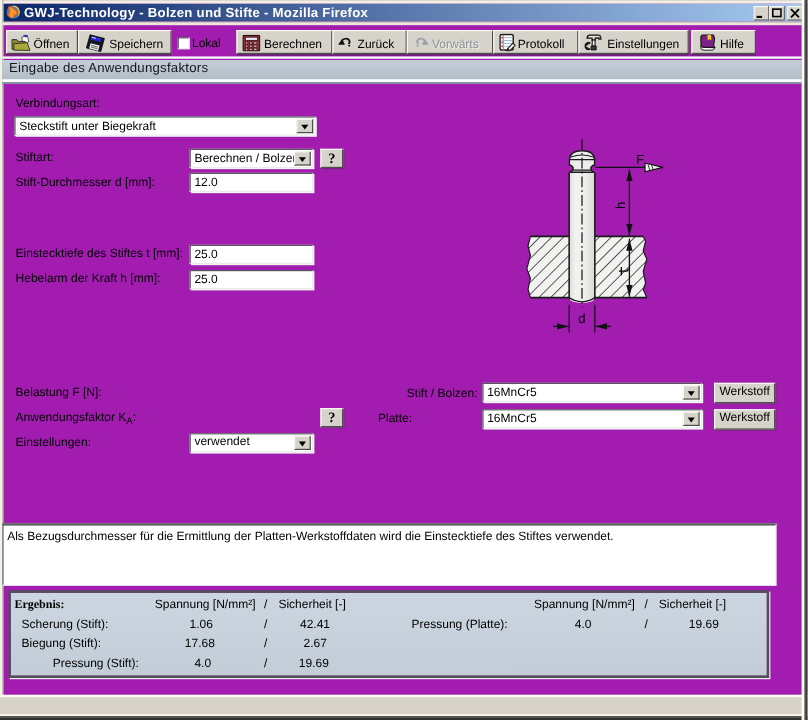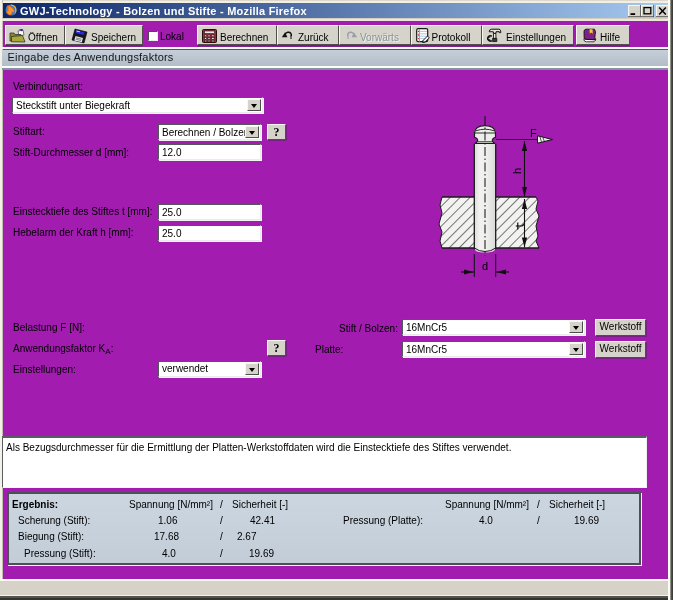--- a/index.html
+++ b/index.html
@@ -258,33 +258,33 @@
     <path d="M31,164 L43.8,164" stroke="#111" stroke-width="1.1" marker-end="url(#arrE)"></path>
     <path d="M79,164 L66.2,164" stroke="#111" stroke-width="1.1" marker-end="url(#arrE)"></path>
     <text x="55" y="161.5" font-size="11" fill="#000" text-anchor="middle">d</text>
   </svg>
 
   <div class="abs" id="msgbox">
       <span class="txt">Als Bezugsdurchmesser für die Ermittlung der Platten-Werkstoffdaten wird die Einstecktiefe des Stiftes verwendet.</span>
     </div>
 
   <div class="abs" id="results">
-    <div class="t" style="left:3px;top:5px;font-weight:bold;">Ergebnis:</div>
+    <div class="t" style="left:3px;top:5px;font-weight:bold;font-family:Liberation Serif, serif;">Ergebnis:</div>
     <div class="t" style="left:120px;top:5px;">Spannung [N/mm²]</div>
     <div class="t" style="left:211px;top:5px;">/</div>
     <div class="t" style="left:223px;top:5px;">Sicherheit [-]</div>
     <div class="t" style="left:9px;top:20.5px;">Scherung (Stift):</div>
     <div class="t" style="left:149px;top:20.5px;">1.06</div>
     <div class="t" style="left:211px;top:20.5px;">/</div>
     <div class="t" style="left:241px;top:20.5px;">42.41</div>
     <div class="t" style="left:9px;top:37px;">Biegung (Stift):</div>
     <div class="t" style="left:145px;top:37px;">17.68</div>
     <div class="t" style="left:211px;top:37px;">/</div>
-    <div class="t" style="left:228px;top:37px;">2.67</div>
-    <div class="t" style="left:3px;top:53.5px;padding-left:12px;">Pressung (Stift):</div>
+    <div class="t" style="left:244px;top:37px;">2.67</div>
+    <div class="t" style="left:23px;top:53.5px;padding-left:12px;">Pressung (Stift):</div>
     <div class="t" style="left:153px;top:53.5px;">4.0</div>
     <div class="t" style="left:211px;top:53.5px;">/</div>
     <div class="t" style="left:240px;top:53.5px;">19.69</div>
     <div class="t" style="left:436px;top:5px;">Spannung [N/mm²]</div>
     <div class="t" style="left:528px;top:5px;">/</div>
     <div class="t" style="left:540px;top:5px;">Sicherheit [-]</div>
     <div class="t" style="left:334px;top:20.5px;">Pressung (Platte):</div>
     <div class="t" style="left:470px;top:20.5px;">4.0</div>
     <div class="t" style="left:528px;top:20.5px;">/</div>
     <div class="t" style="left:565px;top:20.5px;">19.69</div>

